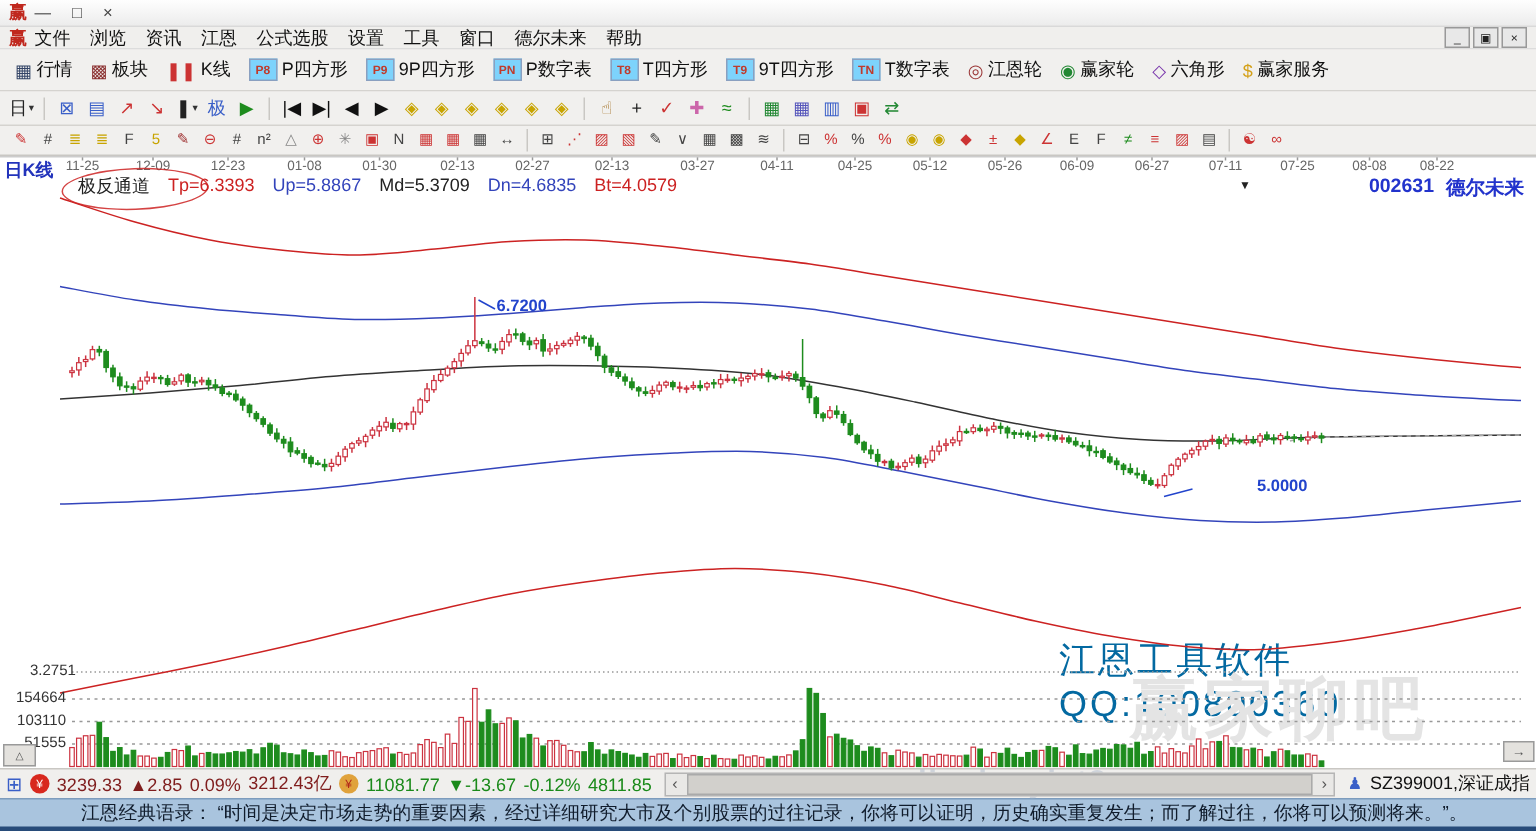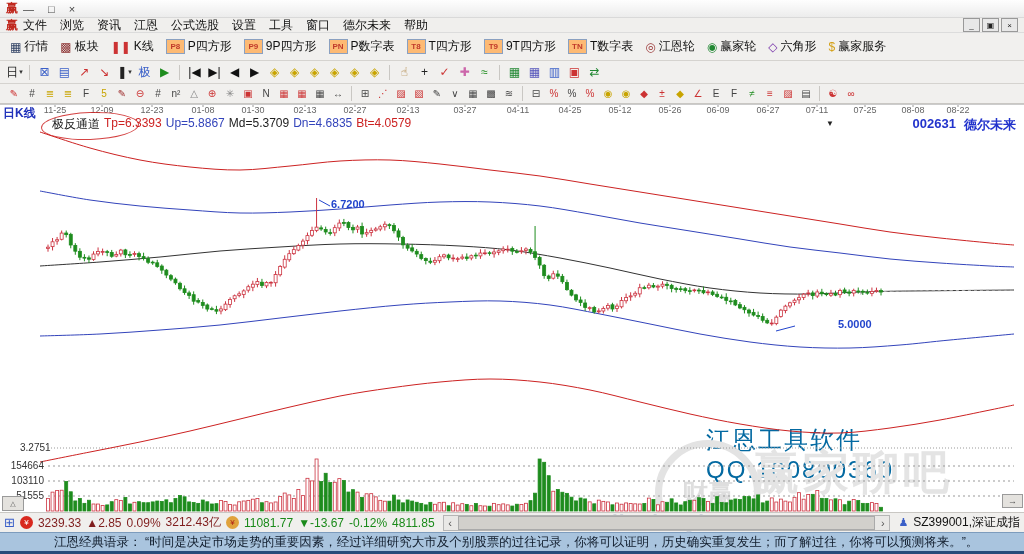--- a/index.html
+++ b/index.html
@@ -17,40 +17,40 @@
     background:#f0efed;border-bottom:1px solid #dcdcdc;font-size:12px;line-height:15px;}
   .menu-item{margin-right:13px;color:#111;white-space:nowrap;}
   .mdi-controls{margin-left:auto;display:flex;gap:2px;}
   .mdi-controls span{width:15px;height:12px;border:1px solid #999;background:#e8e8e8;font-size:8px;
     display:flex;align-items:center;justify-content:center;color:#222;}
   
   .tb1{height:28px;box-sizing:border-box;display:flex;align-items:center;padding:0 6px;gap:4px;
     background:#f1f0ee;border-bottom:1px solid #d5d3cf;font-size:12px;}
   .tb1 .btn{display:flex;align-items:center;gap:3px;padding:2px 4px;white-space:nowrap;color:#111;}
   .tb1 .g{font-size:12px;}
-  .badge{width:17px;height:13px;border:1px solid #8aa0c0;background:#fdba74;color:#c03a2b;
+  .badge{width:17px;height:13px;border:1px solid #8aa0c0;background:#7dd3fc;color:#c03a2b;
     font-size:8px;font-weight:bold;display:flex;align-items:center;justify-content:center;}
   .tb2{height:23px;box-sizing:border-box;display:flex;align-items:center;padding:0 5px;gap:1px;
     background:#f1f0ee;border-bottom:1px solid #d5d3cf;}
   .tb3{height:20px;box-sizing:border-box;display:flex;align-items:center;padding:0 5px;
     background:#f1f0ee;border-bottom:1px solid #c9c7c3;}
   .tbtn{display:inline-flex;align-items:center;justify-content:center;min-width:17px;height:17px;padding:0 1px;}
   .tb3 .tbtn{height:15px;min-width:16px;}
   .tglyph{font-size:12px;line-height:1;}
   .tb3 .tglyph{font-size:10px;}
   .caret{font-size:7px;color:#333;margin-left:1px;}
   .tsep{width:1px;height:15px;background:#c9c7c3;margin:0 4px;display:inline-block;}
   
   .chart-area{position:relative;width:1024px;height:408px;background:#fff;overflow:hidden;}
   .chart-area svg{position:absolute;left:0;top:0;z-index:2;}
   .wm{position:absolute;z-index:1;pointer-events:none;}
   .ov{position:absolute;z-index:3;pointer-events:none;white-space:nowrap;}
   .kline-label{left:3px;top:1px;color:#2233bb;font-size:12px;font-weight:bold;}
   .dtick{position:absolute;top:1px;width:30px;text-align:center;font-size:9px;color:#666;z-index:3;}
-  .header-row{left:52px;top:12px;display:flex;gap:4px;font-size:12px;}
+  .header-row{left:52px;top:12px;display:flex;gap:12px;font-size:12px;}
   .red-ellipse{left:41px;top:8px;width:96px;height:26px;border:1px solid rgba(204,34,34,.85);
     border-radius:50%;transform:rotate(-2deg);z-index:3;position:absolute;pointer-events:none;}
   .symbol-row{right:8px;top:12px;font-size:13px;color:#2233cc;font-weight:bold;display:flex;gap:8px;}
   .anno{color:#2244cc;font-size:11px;font-weight:bold;}
   .scale-lbl{font-size:10px;color:#333;}
   .vol-lbl{width:36px;text-align:right;left:8px;}
   .wm-line1{left:706px;top:320px;font-size:24px;color:#0369a1;letter-spacing:2px;}
   .wm-logo{left:655px;top:336px;width:92px;height:92px;border:7px solid #e3e3e3;border-radius:50%;
     display:flex;align-items:center;justify-content:center;font-size:26px;color:#dedede;font-weight:bold;}
   .wm-big{left:753px;top:338px;font-size:46px;font-weight:bold;color:#e4e4e4;letter-spacing:4px;}
@@ -403,21 +403,20 @@
         <span class="tglyph" style="color: rgb(204, 51, 51);">☯</span>
       </span>
       <span class="tbtn">
         <span class="tglyph" style="color: rgb(204, 51, 51);">∞</span>
       </span>
     </div>
 
   <div class="chart-area">
 
     <div class="wm wm-line1">江恩工具软件  QQ:100800360</div>
-    <div class="wm wm-logo">财赢</div>
     <div class="wm wm-big">赢家聊吧</div>
 
     <svg id="chart-svg" width="1024" height="408">
         <line x1="48" y1="344" x2="1014" y2="344" stroke="#999" stroke-width="1" stroke-dasharray="1,2"></line>
         <line x1="48" y1="362" x2="1014" y2="362" stroke="#999" stroke-width="1" stroke-dasharray="2,3"></line>
         <line x1="48" y1="377" x2="1014" y2="377" stroke="#999" stroke-width="1" stroke-dasharray="2,3"></line>
         <line x1="48" y1="392" x2="1014" y2="392" stroke="#999" stroke-width="1" stroke-dasharray="2,3"></line>
         <path d="M40,28C48.3,30.7,73.3,39.3,90,44C106.7,48.7,123.3,52.8,140,56C156.7,59.2,173.3,61.3,190,63C206.7,64.7,223.3,66.2,240,66C256.7,65.8,273.3,63.5,290,62C306.7,60.5,323.3,58.0,340,57C356.7,56.0,373.3,55.5,390,56C406.7,56.5,423.3,58.3,440,60C456.7,61.7,473.3,64.0,490,66C506.7,68.0,523.3,69.7,540,72C556.7,74.3,573.3,77.3,590,80C606.7,82.7,623.3,85.3,640,88C656.7,90.7,673.3,93.3,690,96C706.7,98.7,723.3,101.3,740,104C756.7,106.7,773.3,109.3,790,112C806.7,114.7,823.3,117.3,840,120C856.7,122.7,873.3,125.7,890,128C906.7,130.3,923.3,132.2,940,134C956.7,135.8,977.7,137.8,990,139C1002.3,140.2,1010.0,140.7,1014,141" fill="none" stroke="#cc2222" stroke-width="1"></path>
         <path d="M40,87C48.3,88.5,73.3,93.5,90,96C106.7,98.5,123.3,100.3,140,102C156.7,103.7,173.3,104.8,190,106C206.7,107.2,223.3,108.7,240,109C256.7,109.3,273.3,108.7,290,108C306.7,107.3,323.3,106.2,340,105C356.7,103.8,373.3,102.2,390,101C406.7,99.8,423.3,98.5,440,98C456.7,97.5,473.3,97.3,490,98C506.7,98.7,523.3,100.0,540,102C556.7,104.0,573.3,107.2,590,110C606.7,112.8,623.3,116.2,640,119C656.7,121.8,673.3,124.3,690,127C706.7,129.7,723.3,132.3,740,135C756.7,137.7,773.3,140.7,790,143C806.7,145.3,823.3,147.0,840,149C856.7,151.0,873.3,153.3,890,155C906.7,156.7,923.3,157.8,940,159C956.7,160.2,977.7,161.3,990,162C1002.3,162.7,1010.0,162.8,1014,163" fill="none" stroke="#3344bb" stroke-width="1"></path>
         <path d="M40,162C50.0,161.3,80.0,159.5,100,158C120.0,156.5,140.0,154.8,160,153C180.0,151.2,200.0,148.7,220,147C240.0,145.3,260.0,144.2,280,143C300.0,141.8,320.0,140.5,340,140C360.0,139.5,380.0,139.7,400,140C420.0,140.3,441.7,141.0,460,142C478.3,143.0,493.3,144.0,510,146C526.7,148.0,543.3,151.0,560,154C576.7,157.0,593.3,160.5,610,164C626.7,167.5,643.3,171.7,660,175C676.7,178.3,693.3,181.7,710,184C726.7,186.3,743.3,188.0,760,189C776.7,190.0,793.3,190.2,810,190C826.7,189.8,843.3,188.5,860,188C876.7,187.5,884.3,187.3,910,187C935.7,186.7,996.7,186.2,1014,186" fill="none" stroke="#333333" stroke-width="1"></path>

